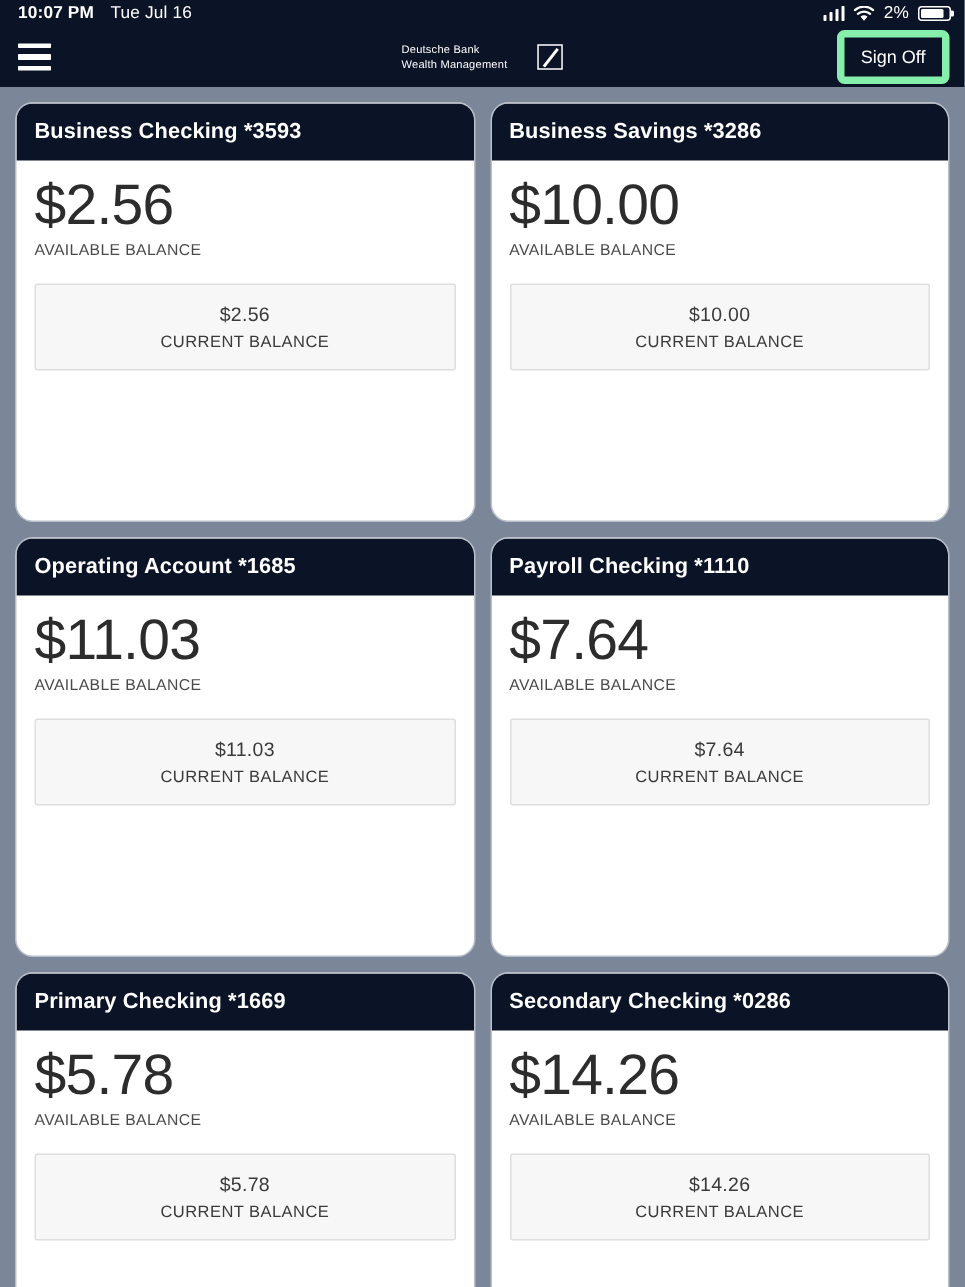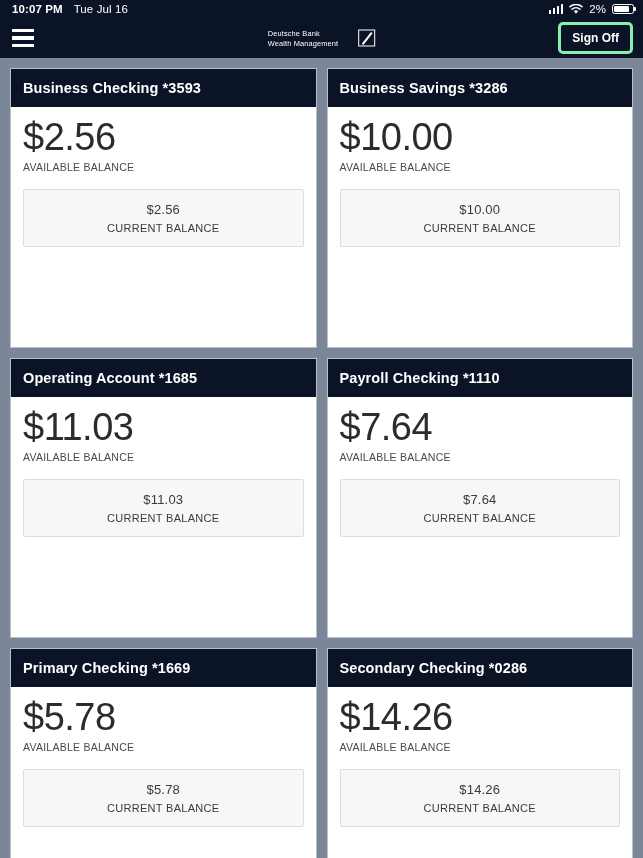--- a/index.html
+++ b/index.html
@@ -87,42 +87,42 @@
     position:absolute;
     left:50%; top:50%;
     width:2px; height:15px;
     background:#ffffff;
     transform:translate(-50%,-50%) rotate(38deg);
   }
   .signoff {
     margin-left:auto;
     color:#ffffff;
     font-size:12px;
-    font-weight:bold;
+    font-weight:normal;
     background:transparent;
-    border:3px solid #86efac;
+    border:5px solid #86efac;
     border-radius:5px;
     padding:6px 11px;
     cursor:pointer;
     font-family:"Liberation Sans", sans-serif;
   }
 
   
   .grid {
     padding:10px 10px 0 10px;
     display:grid;
     grid-template-columns:1fr 1fr;
     gap:10px 10px;
     height:800px;
     align-content:start;
   }
   .card {
     background:#ffffff;
     border:1px solid #b9bfc9;
-    border-radius:0;
+    border-radius:12px;
     overflow:hidden;
     display:flex;
     flex-direction:column;
     height:280px;
   }
   .card-header {
     background:#0b1426;
     color:#ffffff;
     font-size:14.5px;
     font-weight:bold;

